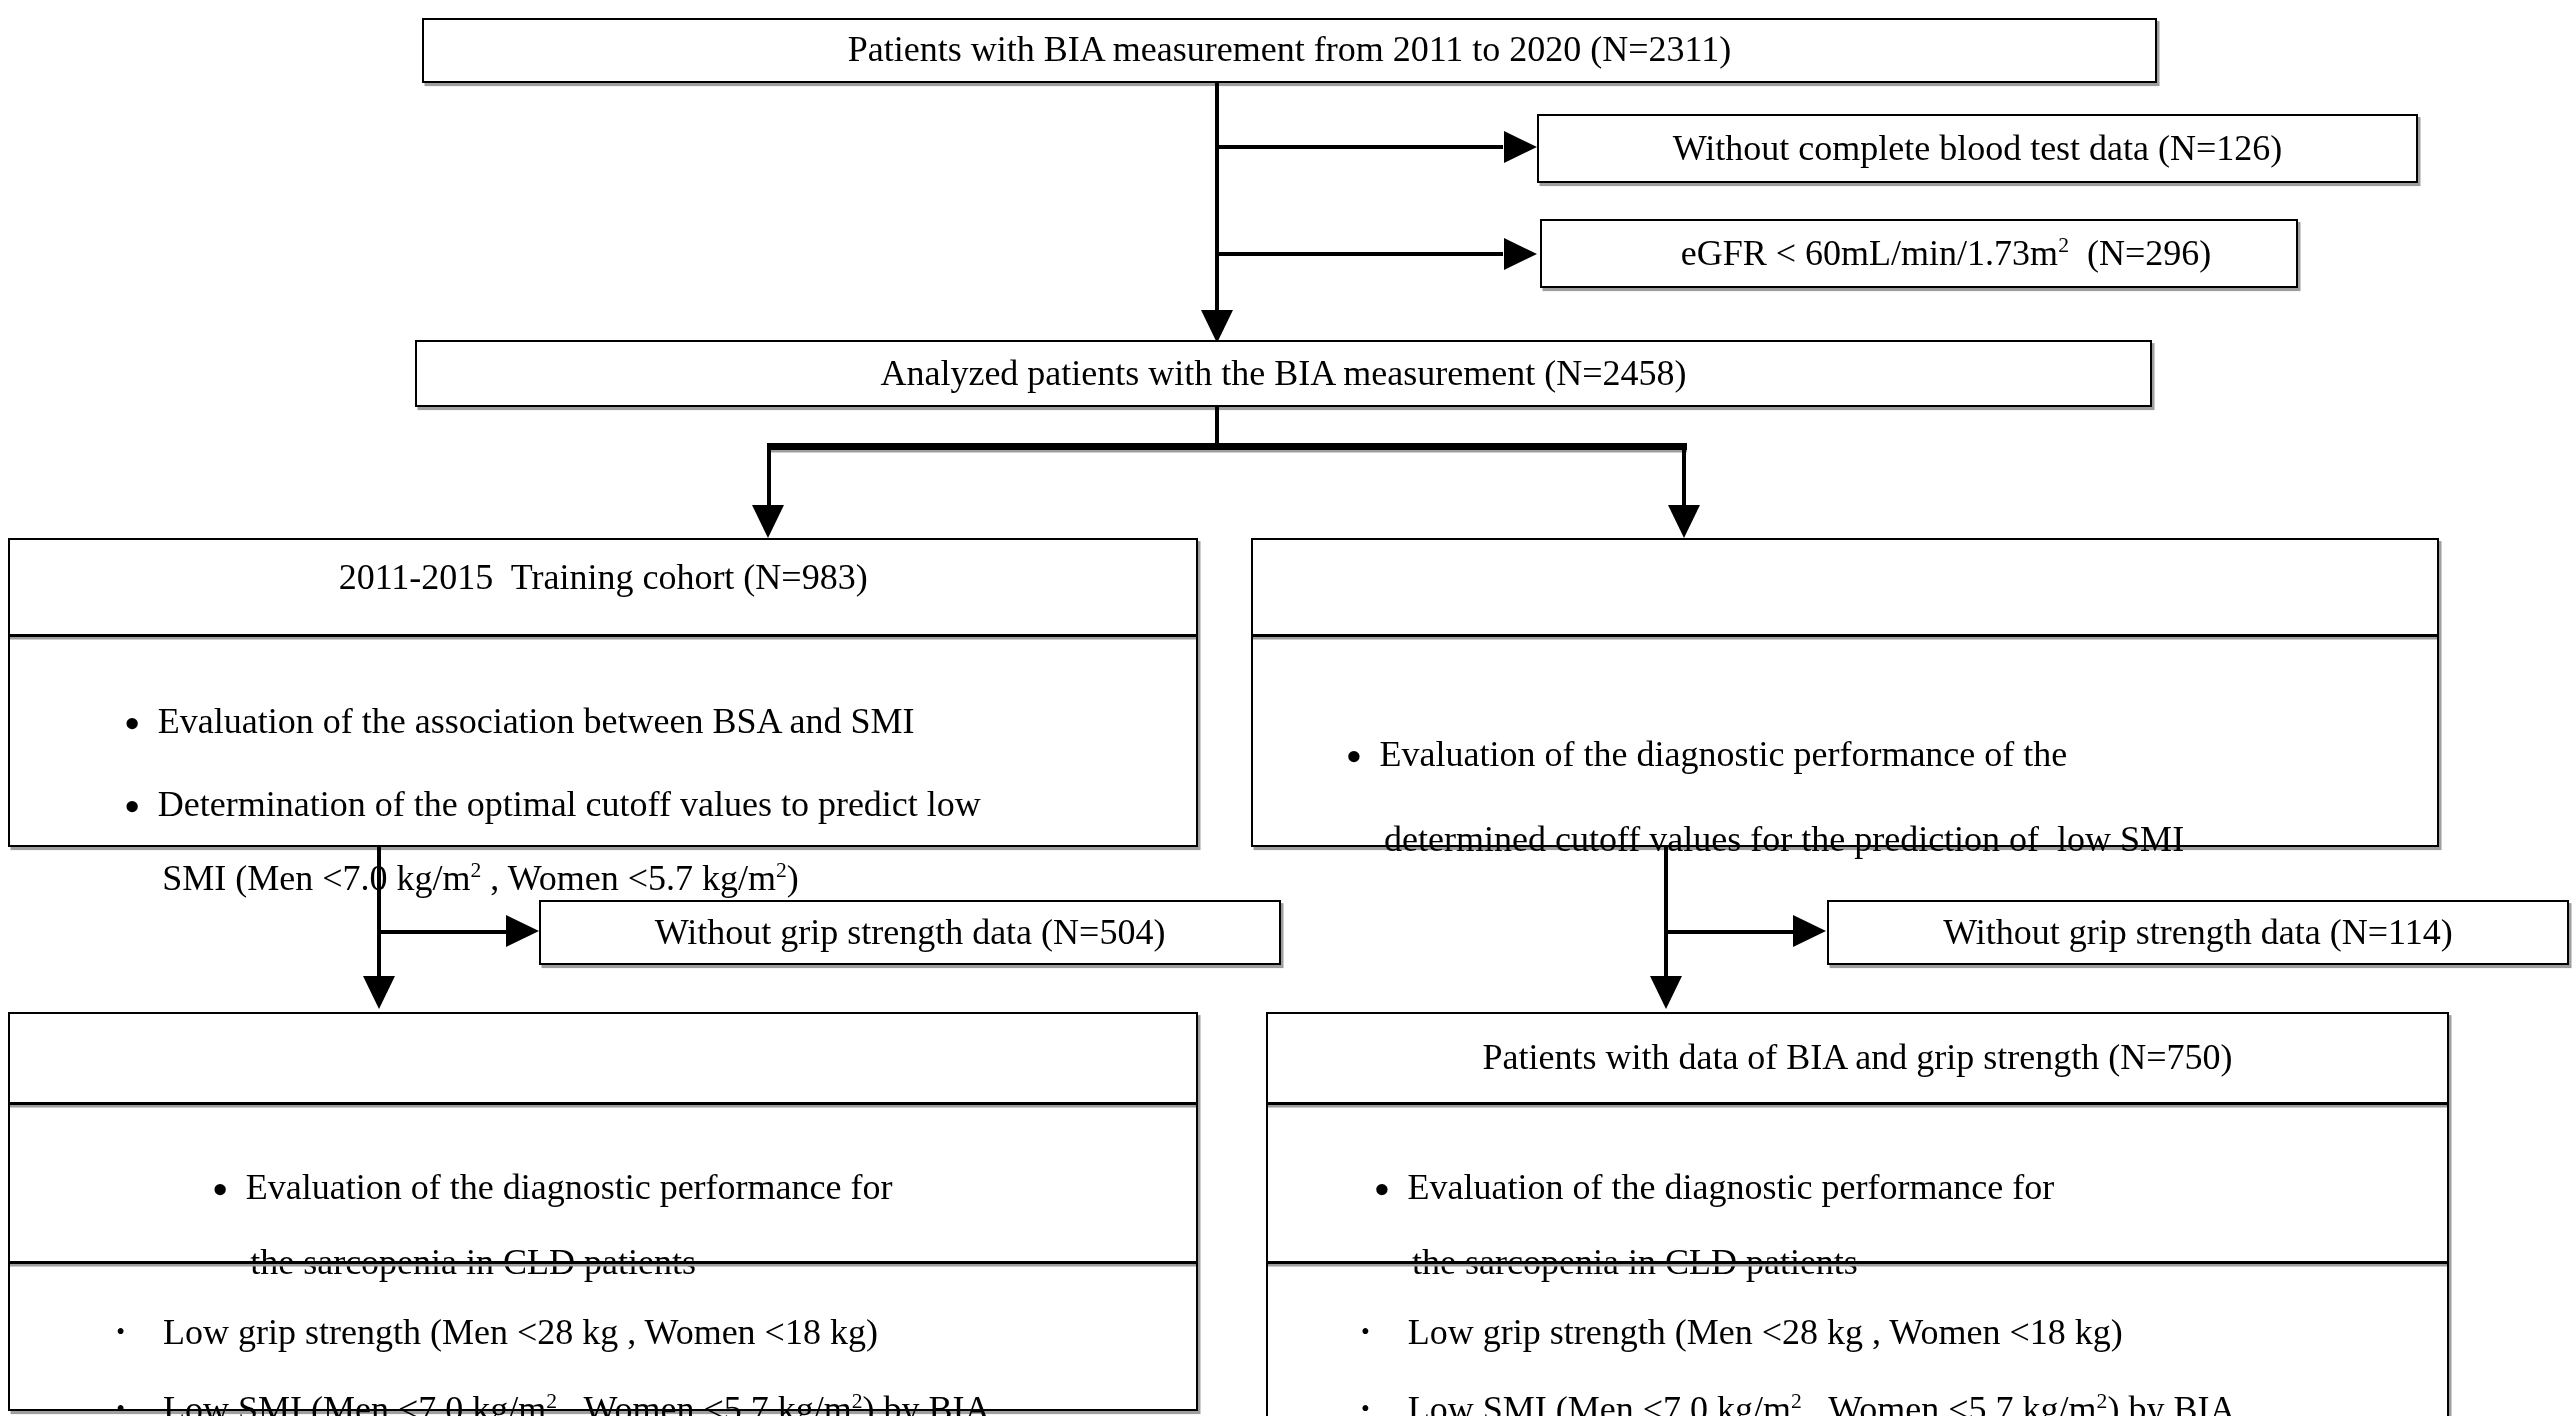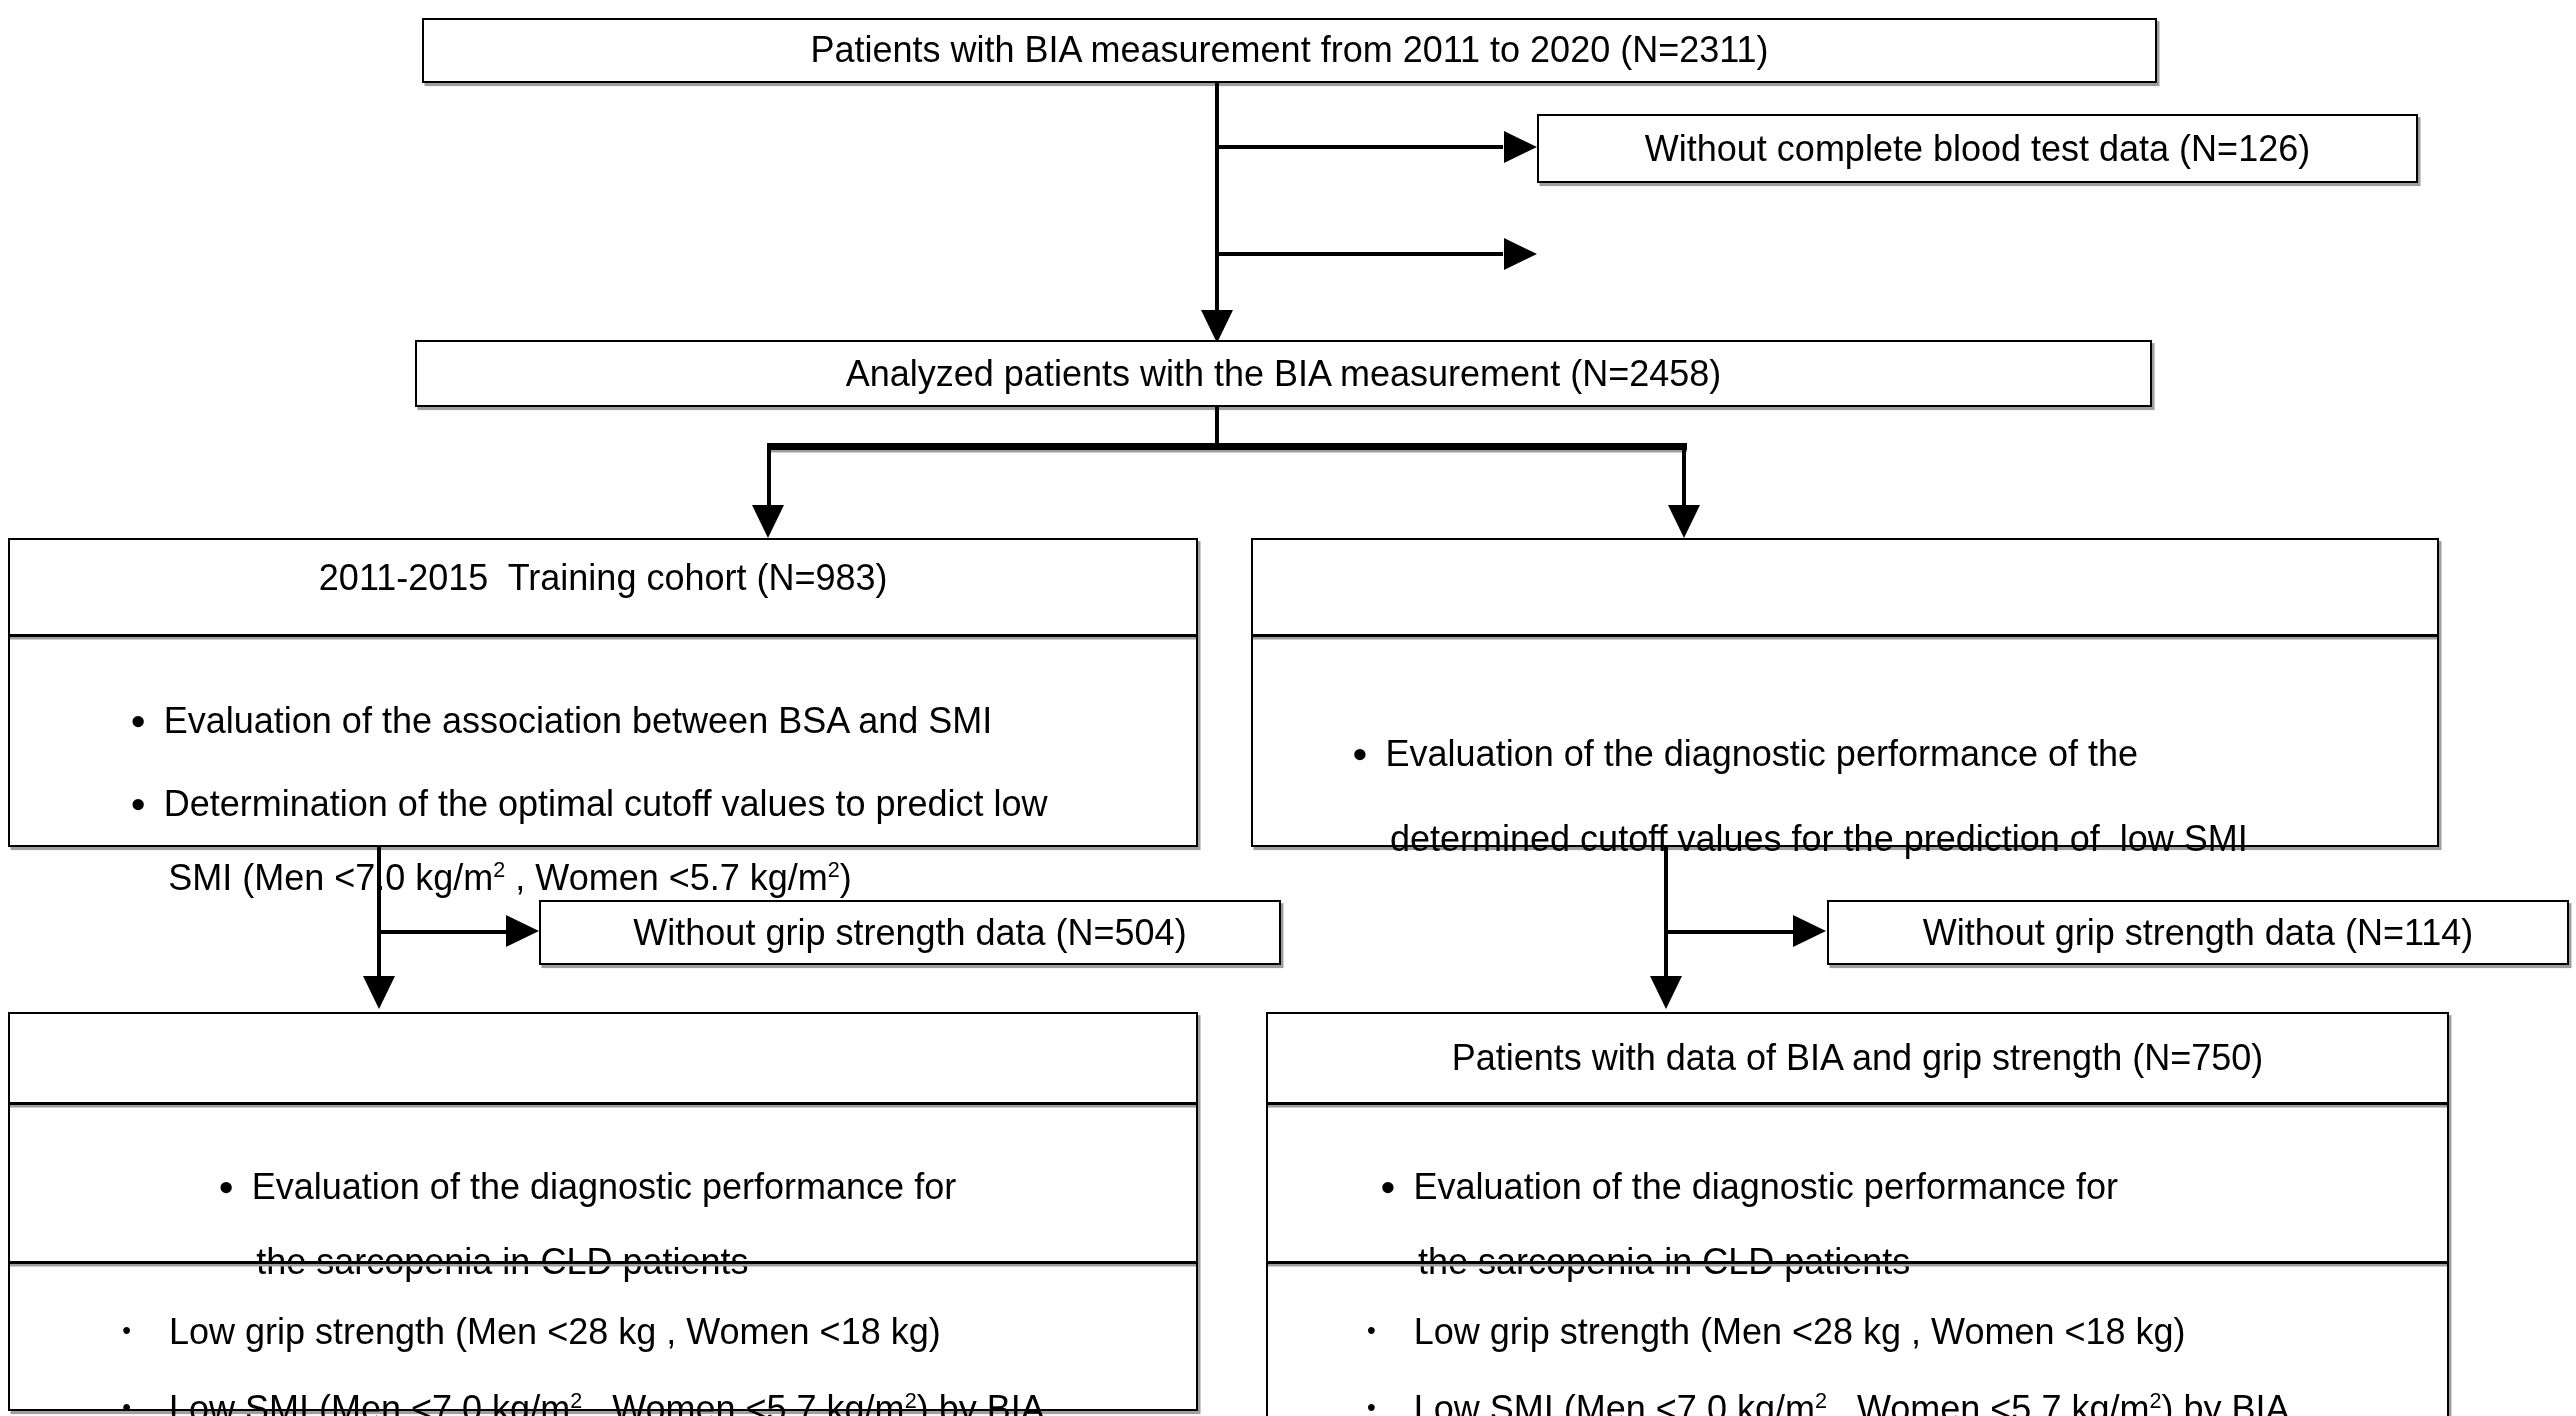--- a/index.html
+++ b/index.html
@@ -1,20 +1,20 @@
 <!DOCTYPE html>
 <html style="font-size:10px"><head>
 <meta charset="utf-8">
 <style>
   * { box-sizing: border-box; }
   html, body { margin: 0; padding: 0; background: #ffffff; }
   #canvas {
     position: relative; width: 2576px; height: 1416px;
     background: #ffffff; color: #000;
-    font-family: Liberation Sans, sans-serif;
+    font-family: Liberation Serif, serif;
     overflow: hidden;
   }
   .box {
     position: absolute; background: #fff;
     border: 2.5px solid #000;
     box-shadow: 2.5px 3.1px 0 0 #9e9e9e;
   }
   .center { display: flex; align-items: center; justify-content: center; text-align: center; }
   .fs { font-size: 36px; line-height: 1.15; white-space: pre-wrap; }
   .divider { position: absolute; left: 0; right: 0; height: 3.1px; background: #000; box-shadow: 0 2.5px 0 #9e9e9e; }
@@ -45,20 +45,25 @@
   <div class="arrd" style="left:1201px;top:310px"></div>
 
   <div class="line" style="left:1219px;top:145px;width:284px;height:4.4px"></div>
   <div class="arrr" style="left:1504px;top:131px"></div>
   <div class="box center fs" style="left:1537px;top:114px;width:881px;height:69px">
     <span>Without complete blood test data (N=126)</span>
   </div>
 
   <div class="line" style="left:1219px;top:252px;width:284px;height:4.4px"></div>
   <div class="arrr" style="left:1504px;top:238px"></div>
+  <div class="box center fs" style="left:1540px;top:219px;width:758px;height:69px">
+    <span>
+      <span>eGFR &lt; 60mL/min/1.73m</span><span class="sup">2</span><span>  (N=296)</span>
+    </span>
+  </div>
 
   <div class="box center fs" style="left:415px;top:340px;width:1737px;height:67px">
     <span>Analyzed patients with the BIA measurement (N=2458)</span>
   </div>
 
   <div class="line" style="left:1215px;top:406px;width:4.4px;height:39px"></div>
   <div class="line lsh" style="left:767px;top:443px;width:920px;height:7px"></div>
   <div class="line" style="left:767px;top:450px;width:4.4px;height:57px"></div>
   <div class="arrd" style="left:752px;top:505px"></div>
   <div class="line" style="left:1682px;top:450px;width:4.4px;height:57px"></div>

